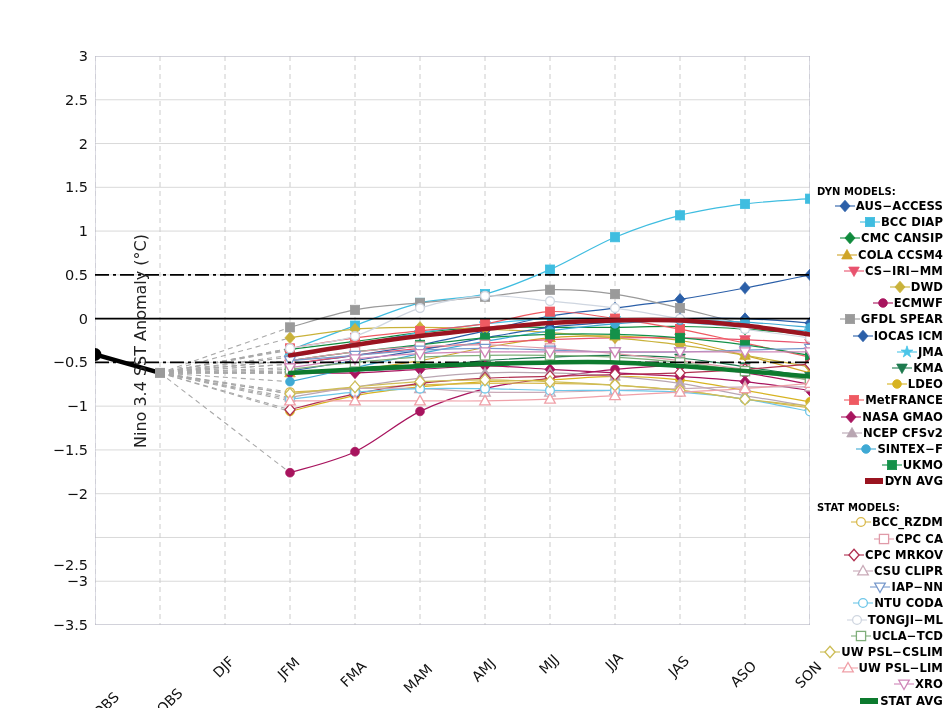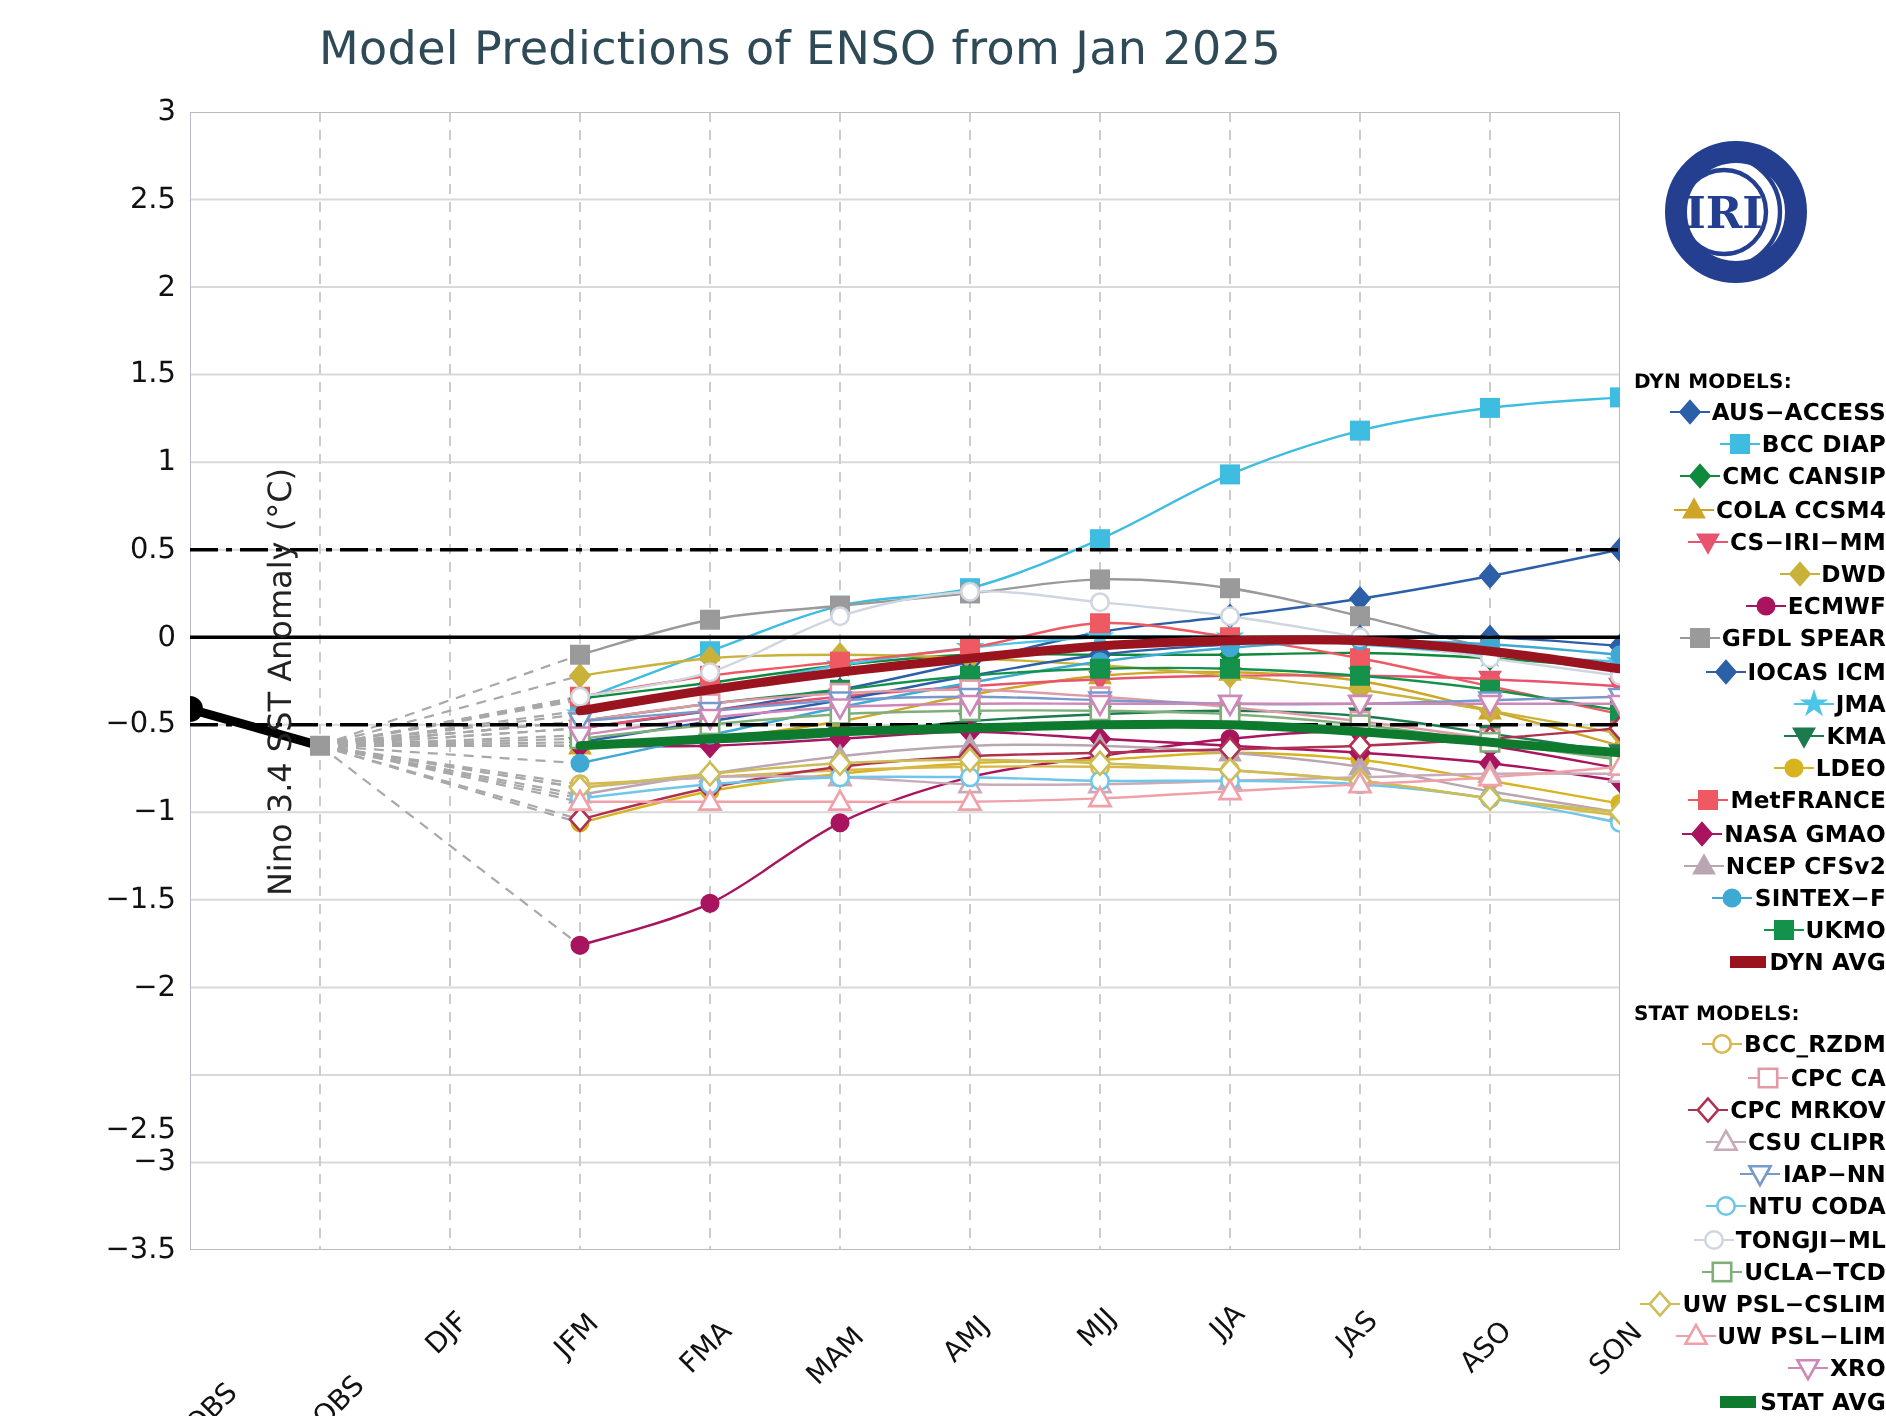--- a/index.html
+++ b/index.html
@@ -22,30 +22,21 @@
   .leg-mark{width:22px;height:16px;position:relative;flex:0 0 22px;}
   .leg-txt{font-size:11.6px;font-weight:bold;color:#000;letter-spacing:0.1px;white-space:nowrap;}
   .leg-gap{height:13px;}
   #logo{position:absolute;left:818px;top:58px;width:96px;height:96px;}
   svg{display:block;}
 </style>
 </head>
 <body>
 <div id="root">
 
-<div id="title">Model Predictions of ENSO from Jan 2025</div>
 
-<div id="logo">
-  <svg width="96" height="96" viewBox="0 0 96 96">
-    <circle cx="50" cy="48" r="30" fill="none" stroke="#243f8f" stroke-width="11"></circle>
-    <circle cx="44" cy="48" r="28" fill="none" stroke="#243f8f" stroke-width="2.2"></circle>
-    <circle cx="44" cy="48" r="21" fill="none" stroke="#243f8f" stroke-width="2.2"></circle>
-    <text x="44" y="56" font-family="'DejaVu Serif','Liberation Serif',serif" font-size="22" fill="#243f8f" text-anchor="middle" font-weight="bold">IRI</text>
-  </svg>
-</div>
 
 <div id="plot">
   <div id="ylabel">Nino 3.4 SST Anomaly (°C)</div>
   <div id="yticks">
         <div class="ytick" style="top: 0px;">3</div>
         <div class="ytick" style="top: 43.7692px;">2.5</div>
         <div class="ytick" style="top: 87.5385px;">2</div>
         <div class="ytick" style="top: 131.308px;">1.5</div>
         <div class="ytick" style="top: 175.077px;">1</div>
         <div class="ytick" style="top: 218.846px; margin-left: 33px;">0.5</div>

